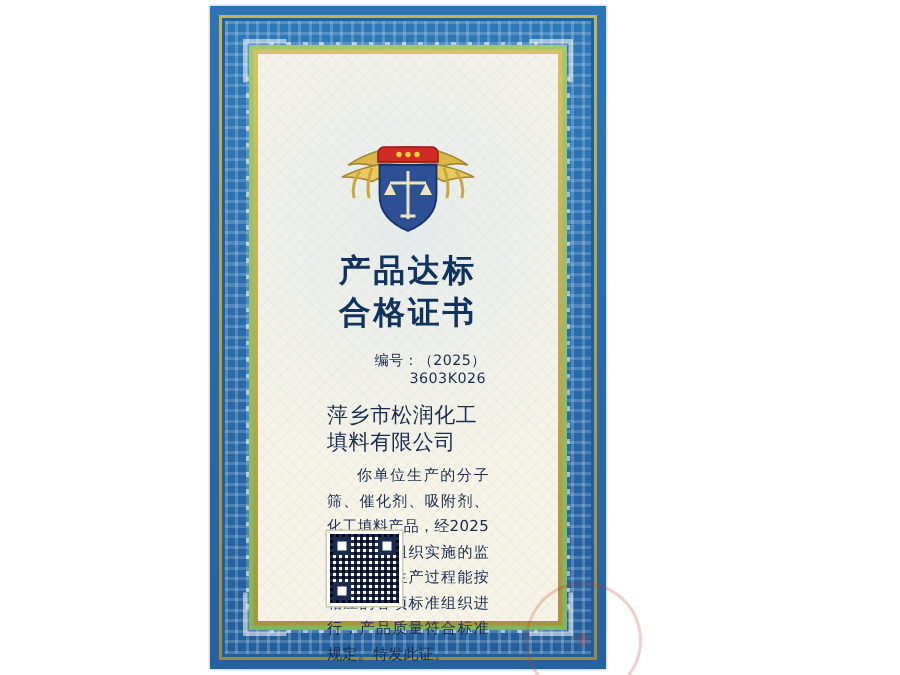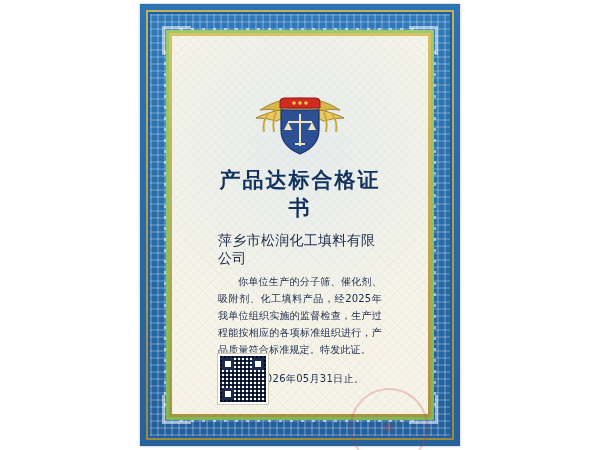--- a/index.html
+++ b/index.html
@@ -16,21 +16,21 @@
     height: 450px;
     background: #ffffff;
     overflow: hidden;
   }
 
   
   .cert {
     position: absolute;
     left: 140px;
     top: 4px;
-    width: 320px;
+    width: 264px;
     height: 442px;
     background: #4d7c0f;
     box-shadow: 0 0 2px rgba(0,0,0,0.35);
   }
 
   
   .frame-outer {
     position: absolute;
     inset: 0;
     background: #2a6fb0;
@@ -289,20 +289,21 @@
           <path d="M58 34 l-4 8 h8 z" fill="#f0e4c0"></path>
           <path d="M41 56 h10" stroke="#f0e4c0" stroke-width="2"></path>
 
           <path d="M14 26 q-6 8 -4 18 M22 24 q-4 10 -2 20" stroke="#c9a83f" stroke-width="2" fill="none"></path>
           <path d="M78 26 q6 8 4 18 M70 24 q4 10 2 20" stroke="#c9a83f" stroke-width="2" fill="none"></path>
         </svg>
       </div>
 
       <div class="content">
         <div class="title">产品达标合格证书</div>
+        <div class="serial">编号：（2025）3603K026</div>
         <div class="addressee">萍乡市松润化工填料有限公司</div>
         <div class="body-text">你单位生产的分子筛、催化剂、吸附剂、化工填料产品，经2025年我单位组织实施的监督检查，生产过程能按相应的各项标准组织进行，产品质量符合标准规定。特发此证。</div>
         <div class="validity">有效期：2026年05月31日止。</div>
         <div class="issuer-block">
         </div>
       </div>
 
       <div class="qr">
         <div class="qr-eye e1"></div>
         <div class="qr-eye e2"></div>

